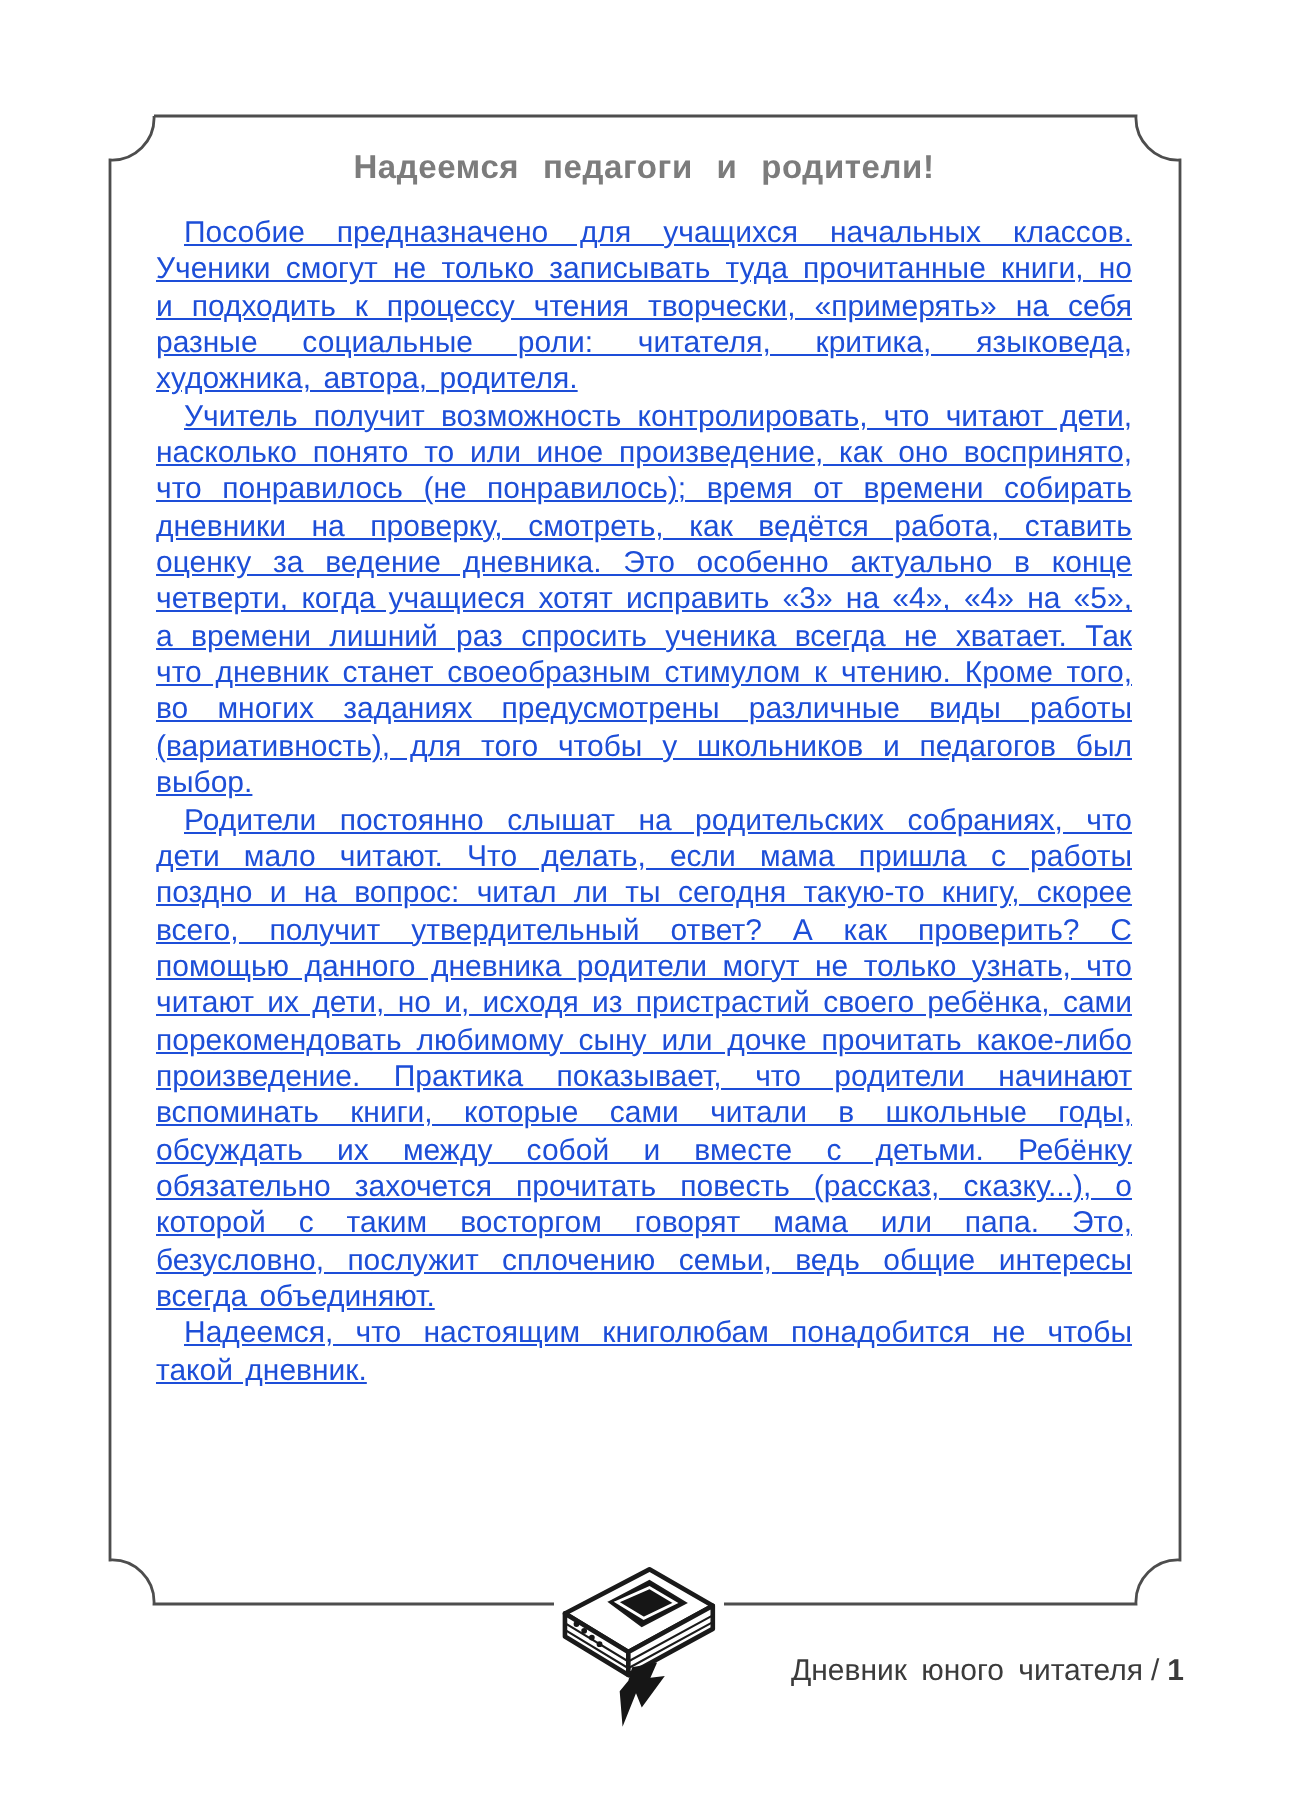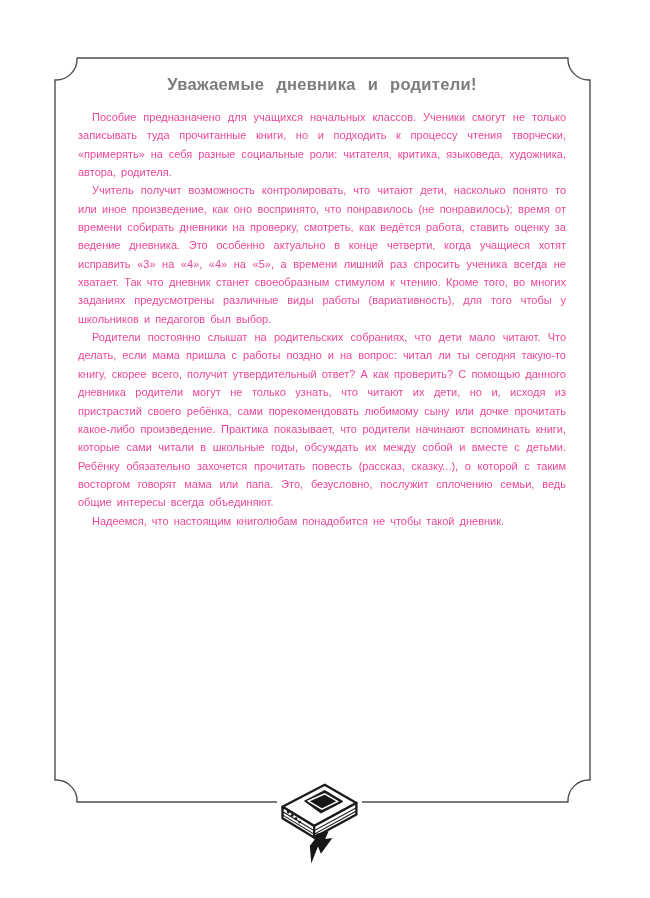--- a/index.html
+++ b/index.html
@@ -33,27 +33,28 @@
     font-size: 16.5px;
     line-height: 21px;
     font-weight: bold;
     color: #7c7c7c;
     text-align: center;
     word-spacing: 7px;
     letter-spacing: 0.3px;
   }
   .body-text p {
     margin: 0;
-    font-size: 11px;
+    font-size: 15px;
     line-height: 18.35px;
-    color: #ec4899;
+    color: #1d4ed8;
     text-align: justify;
     text-align-last: left;
     text-indent: 14px;
     word-spacing: 2px;
+    text-decoration: underline;
   }
   .footer-caption {
     position: absolute;
     right: 58px;
     top: 826px;
     font-size: 15px;
     line-height: 19px;
     color: #3b3b3b;
     word-spacing: 3px;
     white-space: nowrap;
@@ -64,21 +65,21 @@
 </head>
 <body>
 
 <div class="page">
 
   <svg class="frame-svg" width="650" height="898" viewBox="0 0 650 898" aria-hidden="true">
     <path d="M77,58 H568 A21,21 0 0 0 590,80 V780 A21,21 0 0 0 568,802 H362 M277,802 H77 A21,21 0 0 0 55,780 V80 A21,21 0 0 0 77,58" fill="none" stroke="#4d4d4d" stroke-width="1.4"></path>
   </svg>
 
   <div class="content">
-    <h1 class="page-title">Уважаемые дневника и родители!</h1>
+    <h1 class="page-title">Надеемся педагоги и родители!</h1>
     <div class="body-text">
       <p>Пособие предназначено для учащихся начальных классов. Ученики смогут не только записывать туда прочитанные книги, но и подходить к процессу чтения творчески, «примерять» на себя разные социальные роли: читателя, критика, языковеда, художника, автора, родителя.</p>
       <p>Учитель получит возможность контролировать, что читают дети, насколько понято то или иное произведение, как оно воспринято, что понравилось (не понравилось); время от времени собирать дневники на проверку, смотреть, как ведётся работа, ставить оценку за ведение дневника. Это особенно актуально в конце четверти, когда учащиеся хотят исправить «3» на «4», «4» на «5», а времени лишний раз спросить ученика всегда не хватает. Так что дневник станет своеобразным стимулом к чтению. Кроме того, во многих заданиях предусмотрены различные виды работы (вариативность), для того чтобы у школьников и педагогов был выбор.</p>
       <p>Родители постоянно слышат на родительских собраниях, что дети мало читают. Что делать, если мама пришла с работы поздно и на вопрос: читал ли ты сегодня такую-то книгу, скорее всего, получит утвердительный ответ? А как проверить? С помощью данного дневника родители могут не только узнать, что читают их дети, но и, исходя из пристрастий своего ребёнка, сами порекомендовать любимому сыну или дочке прочитать какое-либо произведение. Практика показывает, что родители начинают вспоминать книги, которые сами читали в школьные годы, обсуждать их между собой и вместе с детьми. Ребёнку обязательно захочется прочитать повесть (рассказ, сказку...), о которой с таким восторгом говорят мама или папа. Это, безусловно, послужит сплочению семьи, ведь общие интересы всегда объединяют.</p>
       <p>Надеемся, что настоящим книголюбам понадобится не чтобы такой дневник.</p>
     </div>
   </div>
 
   <svg class="book-svg" viewBox="0 0 100 100" aria-hidden="true">
     <path d="M9,24 L59,3 L94,28 L48,73 Z" fill="#ffffff" stroke="none"></path>
@@ -95,14 +96,17 @@
     <path d="M40,25 L57,17.5 L70.5,25.5 L54,33.5 Z" fill="none" stroke="#ffffff" stroke-width="1.5"></path>
     <g fill="#161616" stroke="none">
       <circle cx="19" cy="36.5" r="1.5"></circle>
       <circle cx="23" cy="40" r="1.5"></circle>
       <circle cx="27" cy="43.5" r="1.5"></circle>
       <circle cx="31" cy="47" r="1.5"></circle>
       <path d="M48,59 L61,56.5 L57.5,64.5 L65,63.5 L53,80 L50,72.5 L43,90 L41.5,71.5 L46,66 Z"></path>
     </g>
   </svg>
 
+  <div class="footer-caption">
+    <span>Дневник юного читателя</span><span class="sep">/</span><span class="page-num">1</span>
+  </div>
 
 </div>
 
 </body></html>

